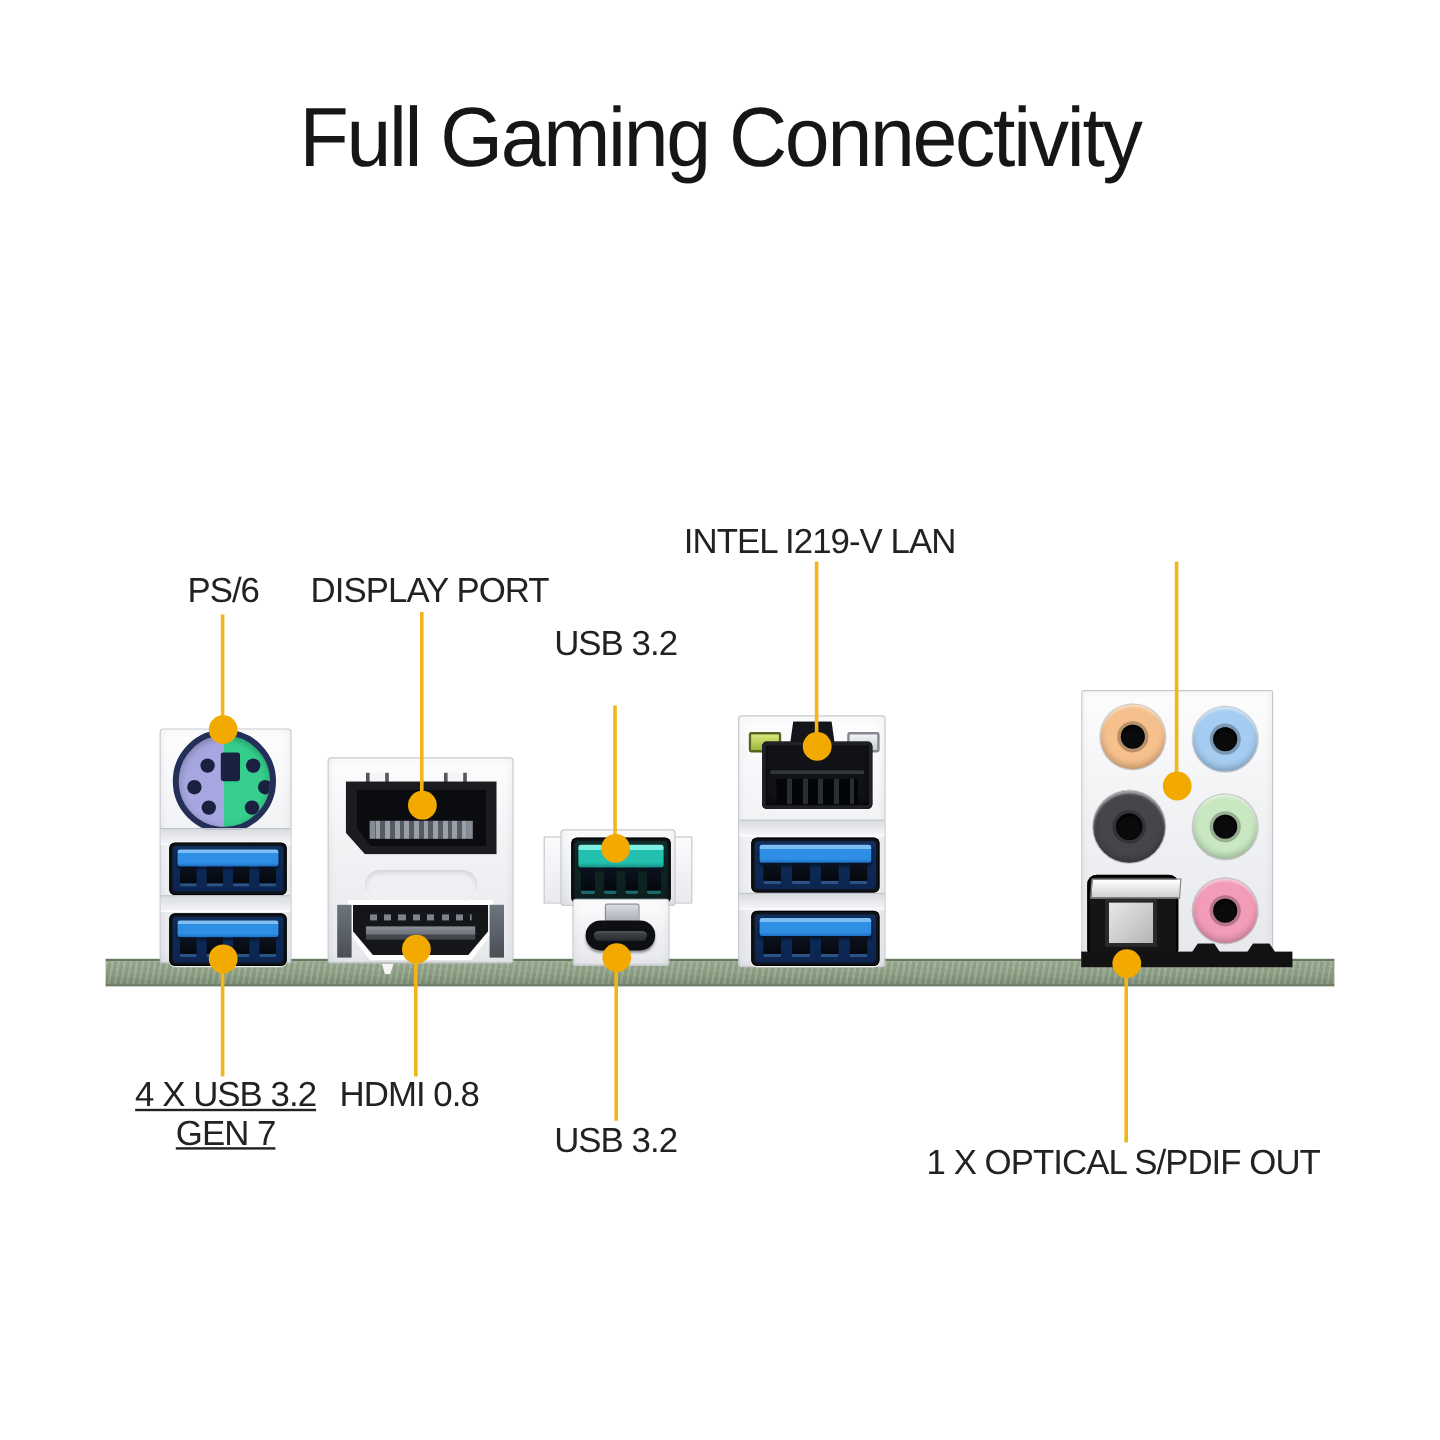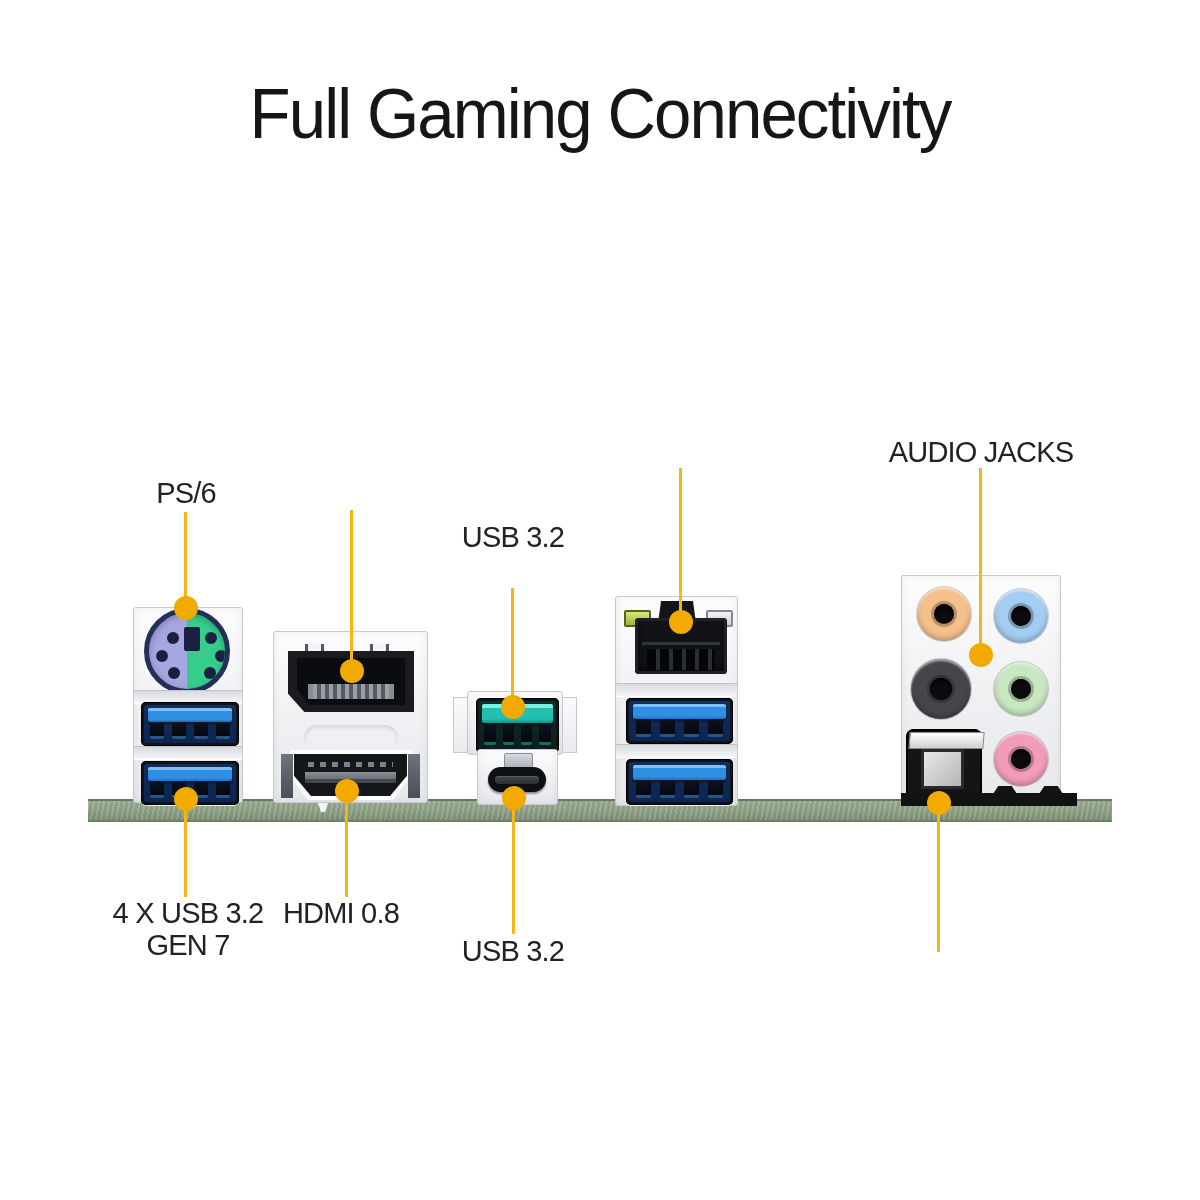--- a/index.html
+++ b/index.html
@@ -267,33 +267,35 @@
     <div class="jack green" style="left:92px; top:86px;  width:54px; height:54px;"></div>
     <div class="jack pink" style="left:92px; top:156px; width:54px; height:54px;"></div>
     <div class="optical" style="left:4px; top:153px; width:76px; height:70px;">
       <div class="optical-flap"></div>
       <div class="optical-door"></div>
     </div>
   </div>
   <div class="audio-bracket" style="left:901px; top:793px; width:176px; height:13px;"></div>
 
   <div class="lbl" style="left:186px; top:478px;">PS/6</div>
+  <div class="lbl" style="left:358px; top:478px;">DISPLAY PORT</div>
   <div class="lbl" style="left:513px; top:522px;">
     <div>USB 3.2</div>
   </div>
-  <div class="lbl" style="left:981px; top:437px;">AUDIO JACKS</div>
-
-  <div class="lbl" style="left:188px; top:898px;">
+  <div class="lbl" style="left:683px; top:437px;">INTEL I219-V LAN</div>
+
+  <div class="lbl" style="left:188px; top:898px;text-decoration:underline;">
     <div>4 X USB 3.2</div>
     <div>GEN 7</div>
   </div>
   <div class="lbl" style="left:341px; top:898px;">HDMI 0.8</div>
   <div class="lbl" style="left:513px; top:936px;">
     <div>USB 3.2</div>
   </div>
+  <div class="lbl" style="left:936px; top:954px;">1 X OPTICAL S/PDIF OUT</div>
 
   <div class="cline" style="left:184px; top:512px; height:96px;"></div>
   <div class="cline" style="left:350px; top:510px; height:161px;"></div>
   <div class="cline" style="left:511px; top:588px; height:119px;"></div>
   <div class="cline" style="left:679px; top:468px; height:154px;"></div>
   <div class="cline" style="left:979px; top:468px; height:187px;"></div>
   <div class="cline" style="left:184px; top:799px; height:98px;"></div>
   <div class="cline" style="left:345px; top:791px; height:106px;"></div>
   <div class="cline" style="left:512px; top:798px; height:136px;"></div>
   <div class="cline" style="left:937px; top:803px; height:149px;"></div>

